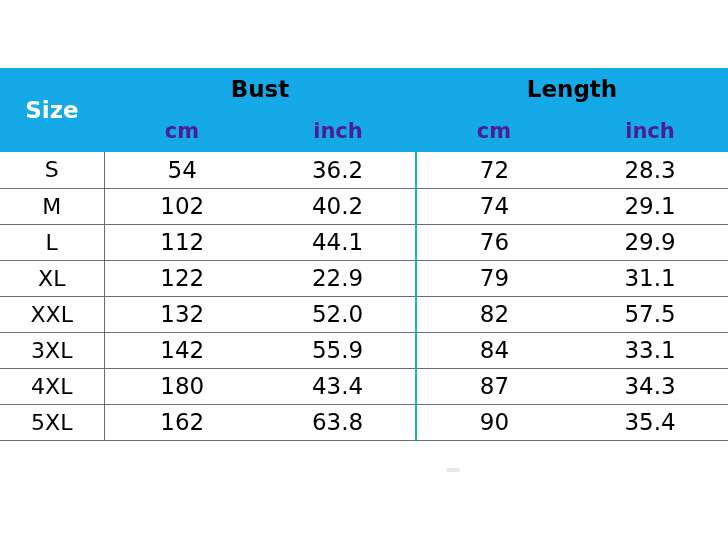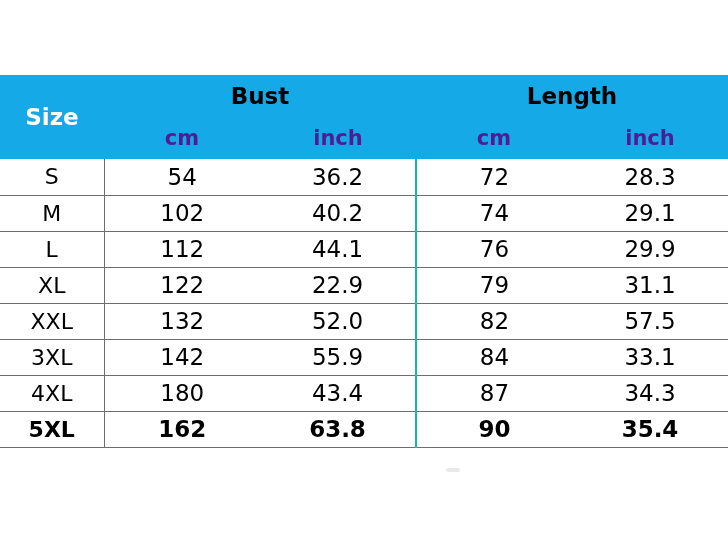--- a/index.html
+++ b/index.html
@@ -14,21 +14,21 @@
   #page {
     position: relative;
     width: 728px;
     height: 549px;
     background: #ffffff;
     overflow: hidden;
   }
   #chart-wrap {
     position: absolute;
     left: 0;
-    top: 75px;
+    top: 68px;
     width: 664px;
   }
   table.size-table {
     border-collapse: collapse;
     width: 728px;
     table-layout: fixed;
   }
   table.size-table td, table.size-table th {
     padding: 0;
     margin: 0;
@@ -66,21 +66,20 @@
   }
   .body-row td.size-col {
     border-right: 1px solid #6d6d6d;
     font-size: 22px;
   }
   .body-row td.v-sep {
     border-right: 2px solid #14b8a6;
   }
   .body-row:last-child td {
     border-bottom: 1px solid #6d6d6d;
-    font-weight: bold;
   }
   .col-size { width: 104px; }
   .col-data { width: 156px; }
   
   .artifact {
     position: absolute;
     left: 446px;
     top: 468px;
     width: 14px;
     height: 4px;

